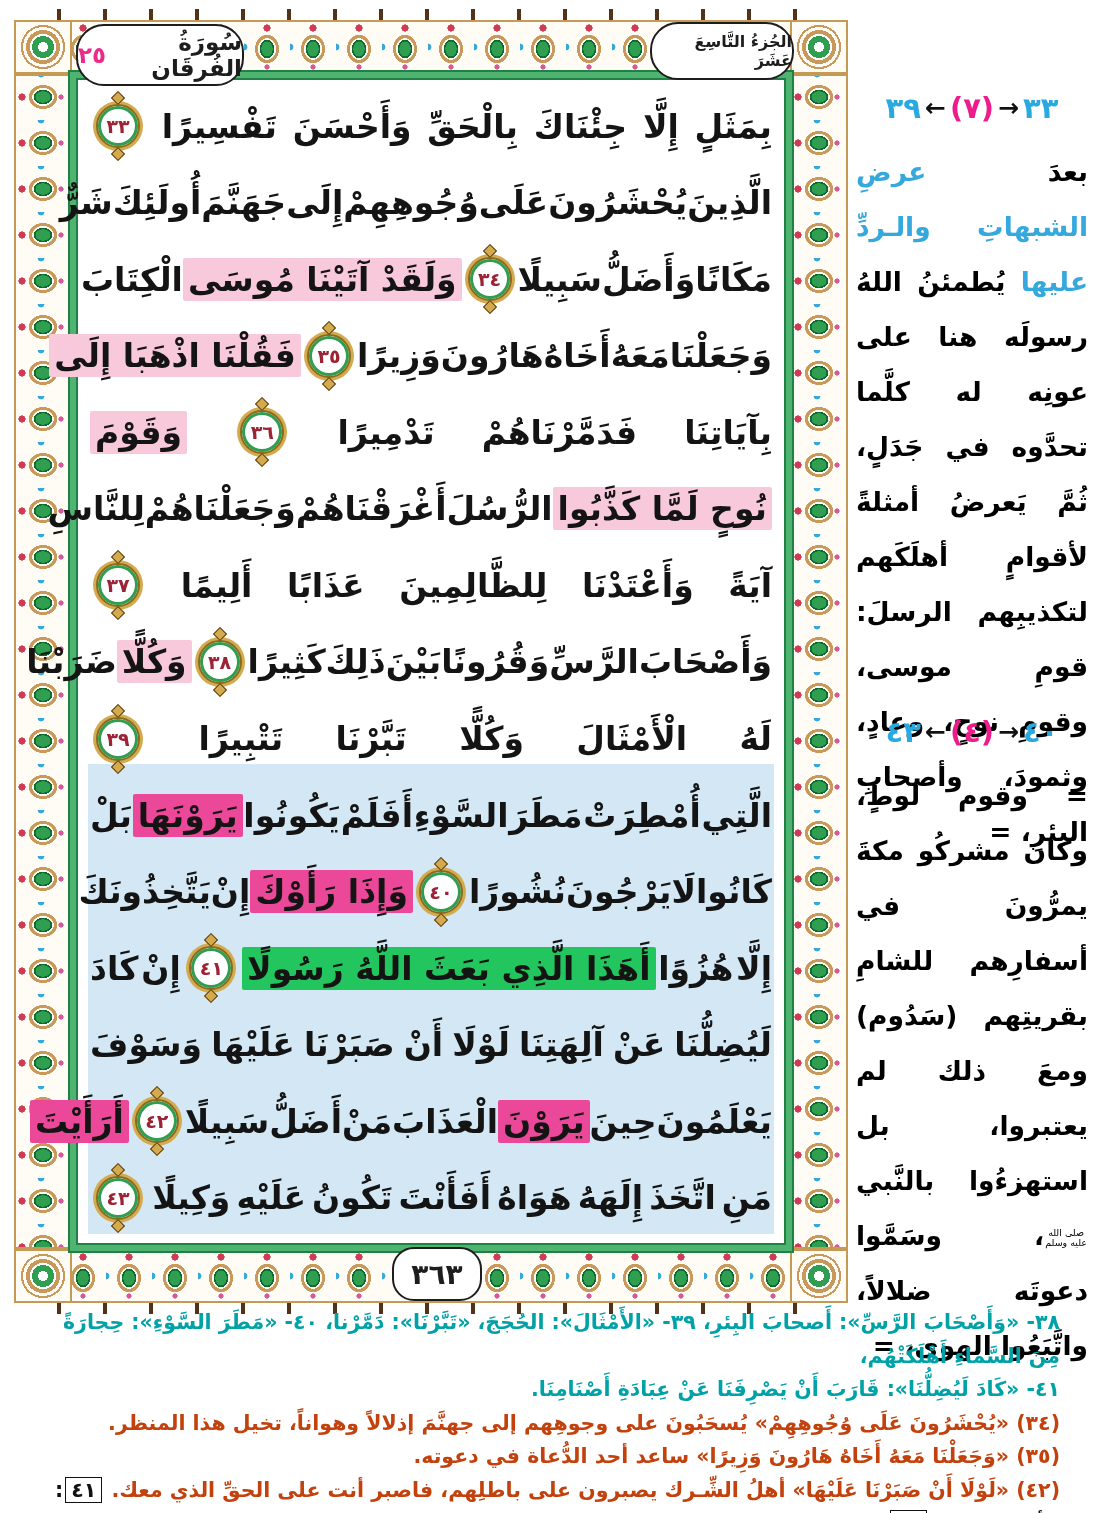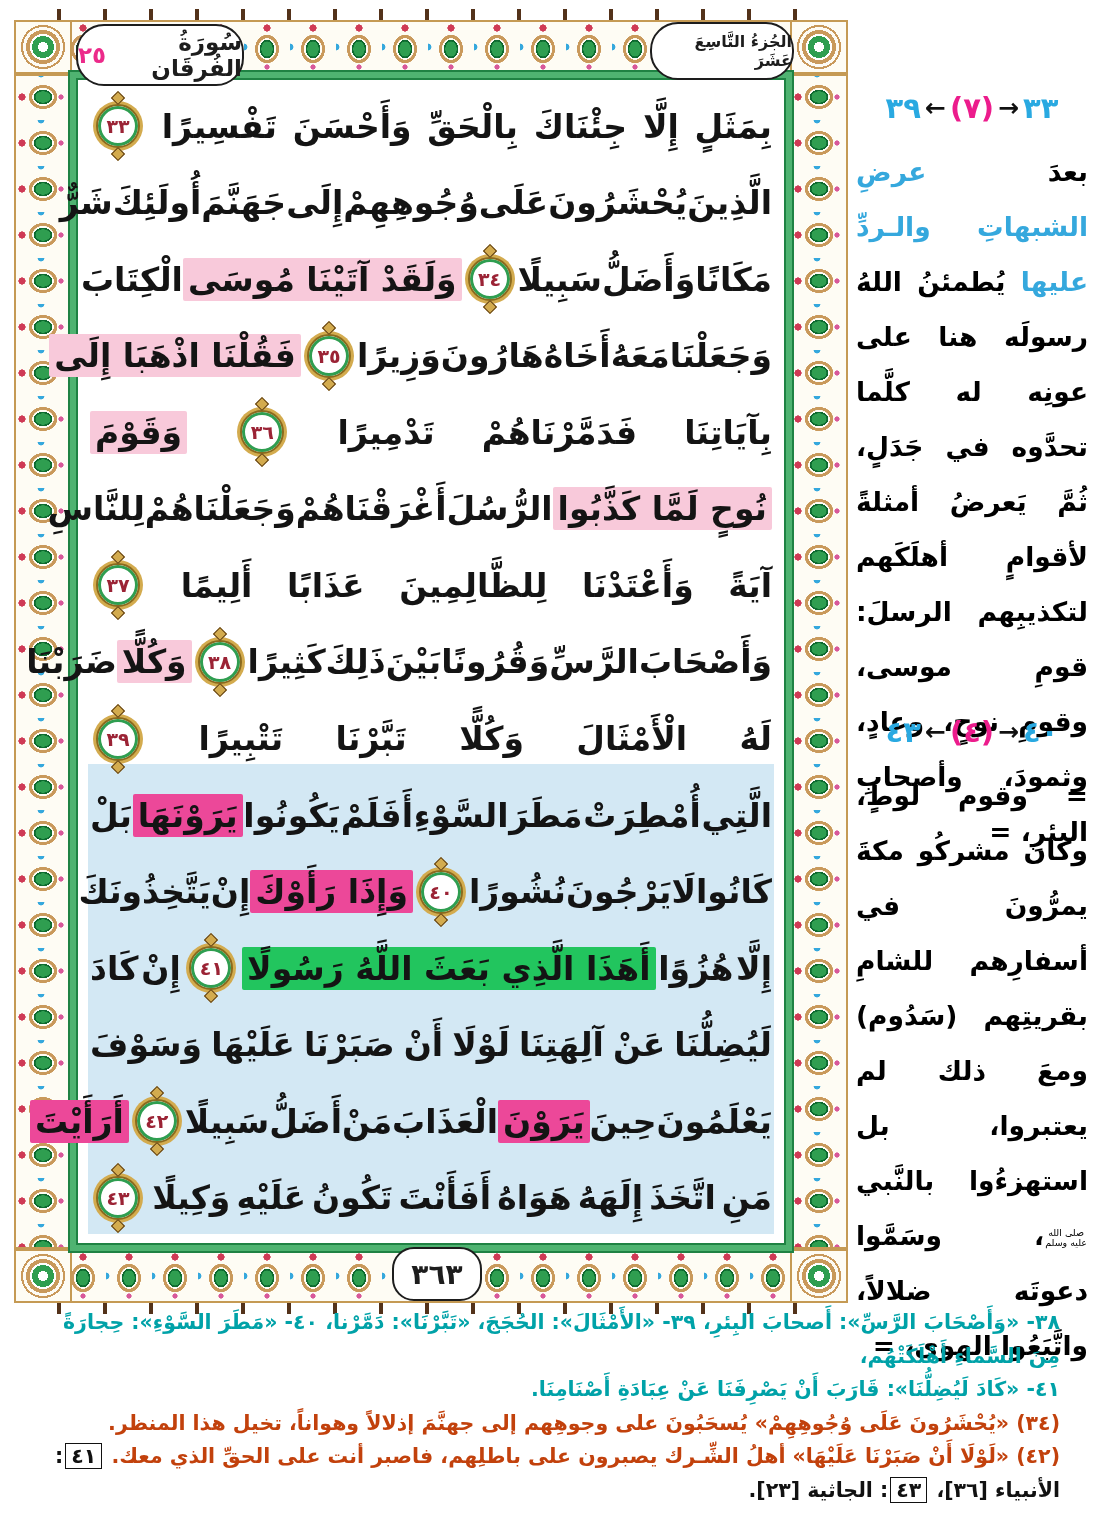--- a/index.html
+++ b/index.html
@@ -285,16 +285,17 @@
             <span>صلى الله</span>
             <span>عليه وسلم</span>
           </span><span class="sb-black">، وسَمَّوا دعوتَه ضلالاً، واتَّبَعُوا الهوى، =</span></div>
     </section>
   </aside>
 
   <footer class="glossary">
       <div class="fline"><span class="f-teal">٣٨- «وَأَصْحَابَ الرَّسِّ»: أَصحابَ البِئرِ، ٣٩- «الأَمْثَالَ»: الحُجَجَ، «تَبَّرْنَا»: دَمَّرْنا، ٤٠- «مَطَرَ السَّوْءِ»: حِجارَةً مِنَ السَّماءِ أَهْلَكَتْهُم،</span></div>
       <div class="fline"><span class="f-teal">٤١- «كَادَ لَيُضِلُّنَا»: قَارَبَ أَنْ يَصْرِفَنَا عَنْ عِبَادَةِ أَصْنَامِنَا.</span></div>
       <div class="fline"><span class="f-magenta">(٣٤) «يُحْشَرُونَ عَلَى وُجُوهِهِمْ» يُسحَبُونَ على وجوهِهم إلى جهنَّمَ إذلالاً وهواناً، تخيل هذا المنظر.</span></div>
+      <div class="fline"><span class="f-magenta">(٣٥) «وَجَعَلْنَا مَعَهُ أَخَاهُ هَارُونَ وَزِيرًا» ساعد أحد الدُّعاة في دعوته.</span></div>
       <div class="fline"><span class="f-magenta">(٤٢) «لَوْلَا أَنْ صَبَرْنَا عَلَيْهَا» أهلُ الشِّـرك يصبرون على باطلِهم، فاصبر أنت على الحقِّ الذي معك. </span><span class="f-boxed">٤١</span><span class="f-black">: الأنبياء [٣٦]، </span><span class="f-boxed">٤٣</span><span class="f-black">: الجاثية [٢٣].</span></div>
     </footer>
 
 </div>
 
 </body></html>

